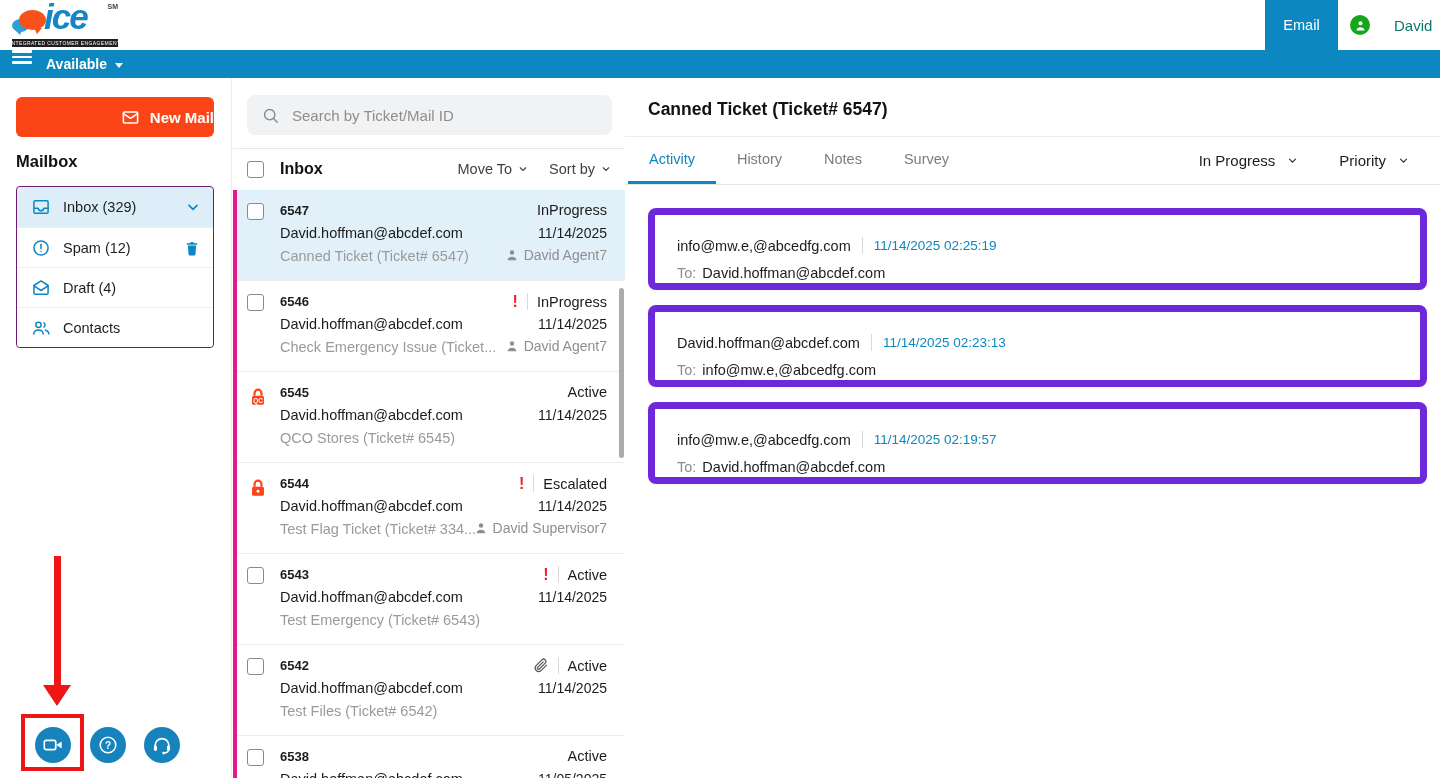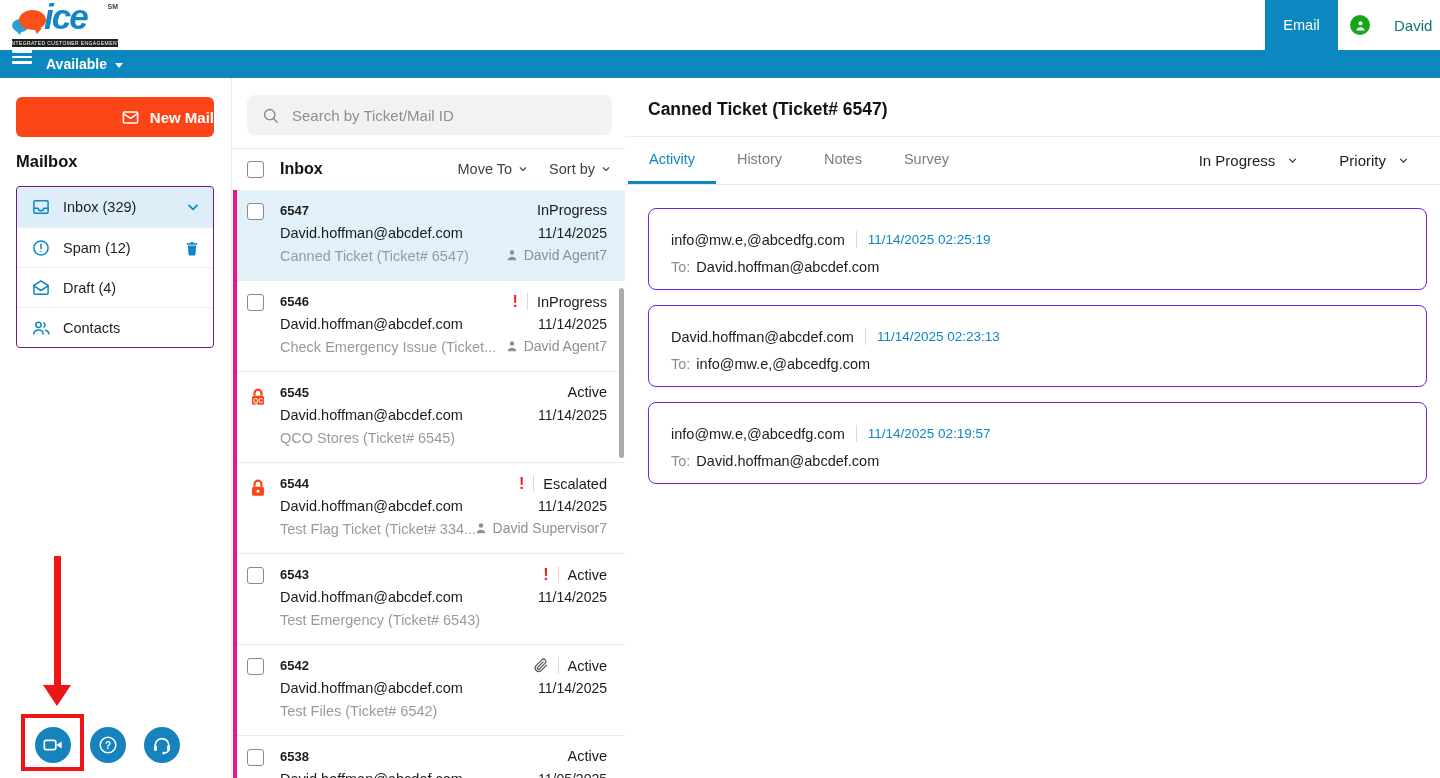--- a/index.html
+++ b/index.html
@@ -82,21 +82,21 @@
 
   
   .detail { position:absolute; left:625px; top:78px; right:0; bottom:0; background:#fff; }
   .d-title { position:absolute; left:23px; top:21px; font-size:17.5px; font-weight:700; color:#111; }
   .tabsrow { position:absolute; left:0; top:58px; right:0; height:49px; border-top:1px solid #ececec; border-bottom:1px solid #e3e8eb; display:flex; align-items:stretch; padding-left:3px; }
   .tab { padding:0 21px; display:flex; align-items:center; font-size:14.5px; color:#7c7c7c; border-bottom:3px solid transparent; cursor:pointer; }
   .tab.active { color:#0d87c0; font-weight:500; border-bottom-color:#0d87c0; }
   .tr-right { margin-left:auto; display:flex; align-items:center; gap:40px; padding-right:30px; }
   .dd.dark { font-size:15px; color:#1d1d1d; gap:11px; }
   .cards { position:absolute; left:23px; top:130px; width:779px; display:flex; flex-direction:column; gap:15px; }
-  .card { height:82px; border:1px solid #6d28d9; border-radius:8px; background:#fff; box-shadow:0 1px 3px rgba(0,0,0,.05); position:relative; }
+  .card { height:82px; border:7px solid #6d28d9; border-radius:8px; background:#fff; box-shadow:0 1px 3px rgba(0,0,0,.05); position:relative; }
   .card .c1 { position:absolute; left:22px; top:22px; display:flex; align-items:center; gap:11px; }
   .c-from { font-size:14.5px; color:#1d1d1d; }
   .c-time { font-size:13.5px; color:#0d87c0; }
   .card .c2 { position:absolute; left:22px; top:50px; font-size:14.5px; }
   .c-tolabel { color:#8d8d8d; margin-right:6px; }
   .c-to { color:#1d1d1d; }
 </style>
 </head>
 <body>
 

